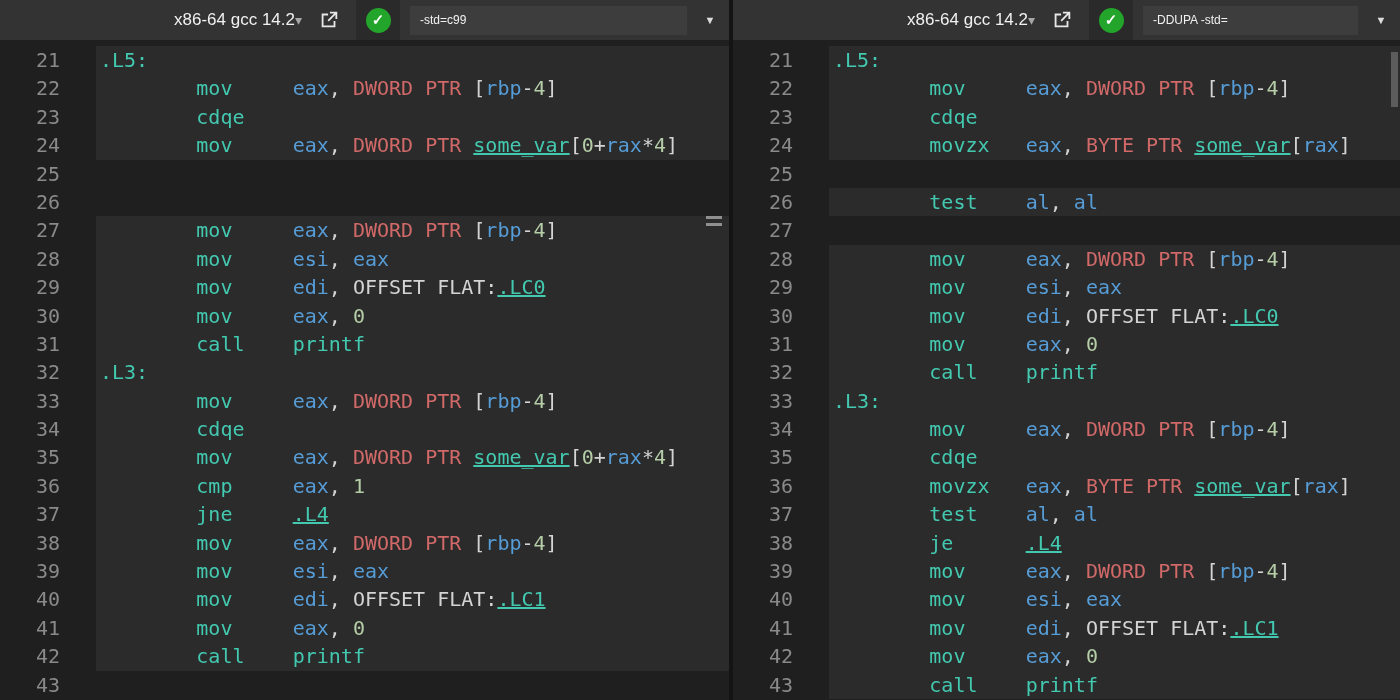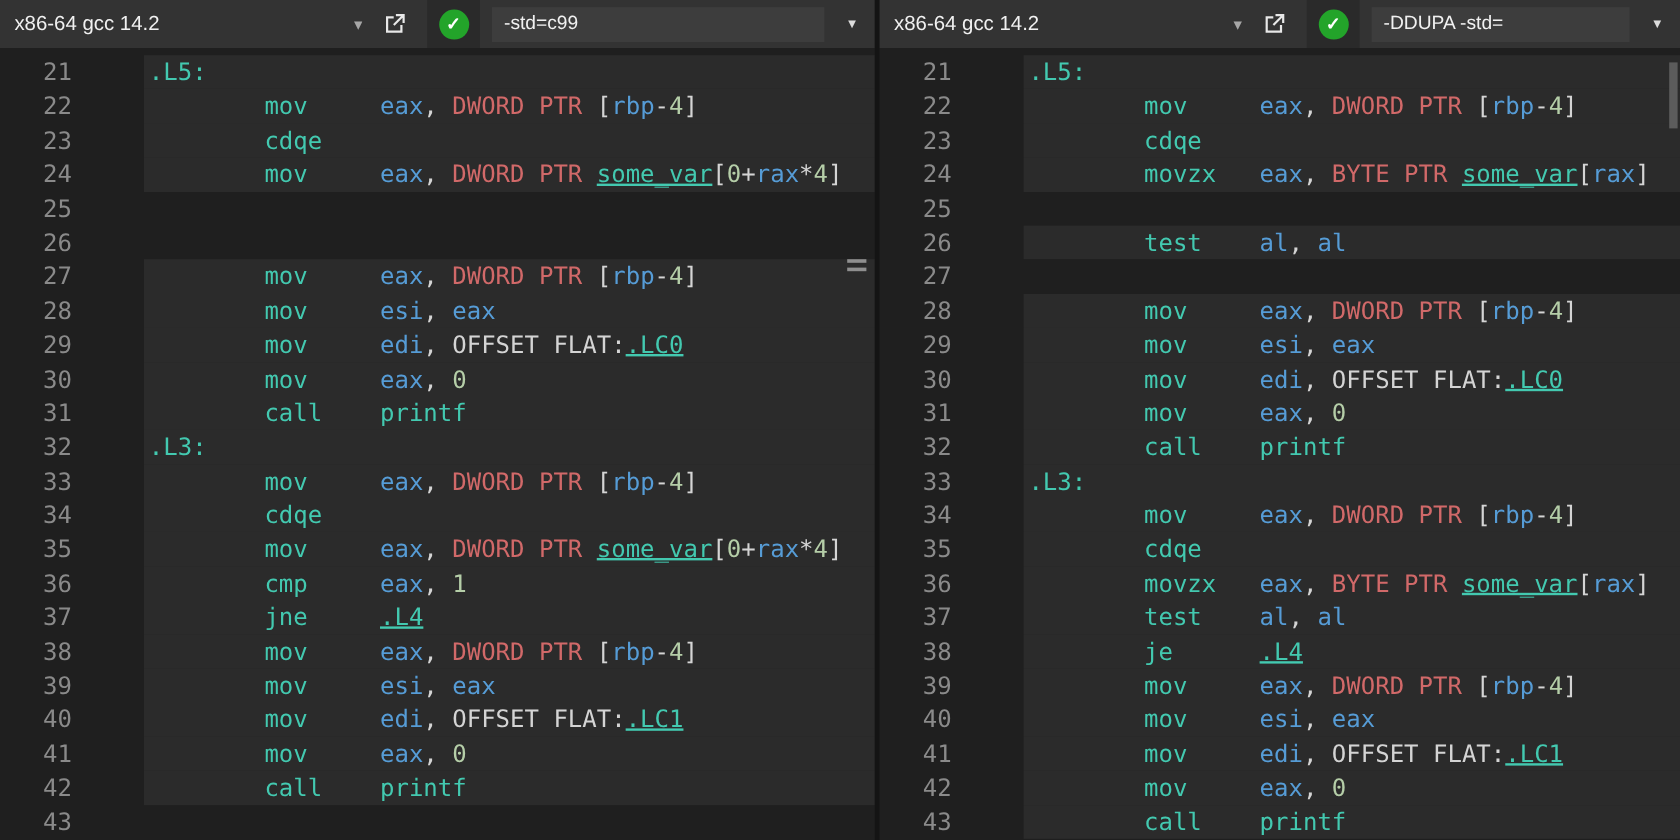--- a/index.html
+++ b/index.html
@@ -17,51 +17,51 @@
 
   .pane-header {
     flex: none; height: 40px;
     background: var(--header-bg, #333333);
     display: flex; align-items: center;
     padding: 0 6px 0 12px; gap: 10px;
     color: var(--header-text, #f1f1f1);
   }
   .compiler-select {
     flex: none; width: 290px;
-    display: flex; align-items: center; justify-content: space-between;
+    display: flex; align-items: center; justify-content: flex-end;
     font-size: 17px; cursor: pointer; min-width: 0; overflow: hidden;
   }
   .compiler-caret { color: var(--caret, #a6a6a6); font-size: 14px; line-height: 1; }
   .icon-btn { flex: none; width: 34px; height: 32px; display: flex; align-items: center; justify-content: center; cursor: pointer; }
   .status-btn { flex: none; width: 44px; height: 40px; background: var(--status-btn-bg, #2a2a2a); display: flex; align-items: center; justify-content: center; cursor: pointer; }
   .check-circle {
     width: 25px; height: 25px; border-radius: 50%;
     background: var(--status-green, #23a42a); color: #ffffff;
     display: flex; align-items: center; justify-content: center;
     font-size: 15px; font-weight: 700;
   }
   .options-input {
     flex: 1; min-width: 0; height: 29px;
     background: var(--input-bg, #3d3d3d); border: none; outline: none;
     color: var(--header-text, #f1f1f1);
-    font-family: "Liberation Sans", sans-serif; font-size: 16px;
+    font-family: "Liberation Sans", sans-serif; font-size: 12px;
     padding: 0 10px;
   }
   .dd-btn { flex: none; width: 26px; text-align: center; font-size: 11px; color: #dcdcdc; cursor: pointer; }
 
   .editor {
     flex: 1; position: relative; overflow: hidden;
     padding-top: 6px;
     background: var(--editor-bg, #1f1f1f);
     font-family: "DejaVu Sans Mono", "Liberation Mono", monospace;
     font-size: 20px; line-height: 28.4px;
   }
   .line { display: flex; height: 28.4px; white-space: pre; }
   .ln { flex: none; width: 96px; text-align: right; padding-right: 36px; color: var(--line-number, #8a8a8a); user-select: none; }
-  .content { flex: 1; min-width: 0; padding-left: 4px; margin-left: 24px; }
+  .content { flex: 1; min-width: 0; padding-left: 4px; }
   .content.hl { background: var(--highlight, rgba(255,255,255,0.055)); }
 
   .tok-pln { color: var(--plain, #d4d4d4); }
   .tok-mn  { color: var(--mnemonic, #43c9b0); }
   .tok-lbl { color: var(--label, #43c9b0); }
   .tok-reg { color: var(--register, #569cd6); }
   .tok-kw  { color: var(--keyword, #d16969); }
   .tok-num { color: var(--number, #b5cea8); }
   .tok-lnk { color: var(--link, #43c9b0); text-decoration: underline; cursor: pointer; }
 

